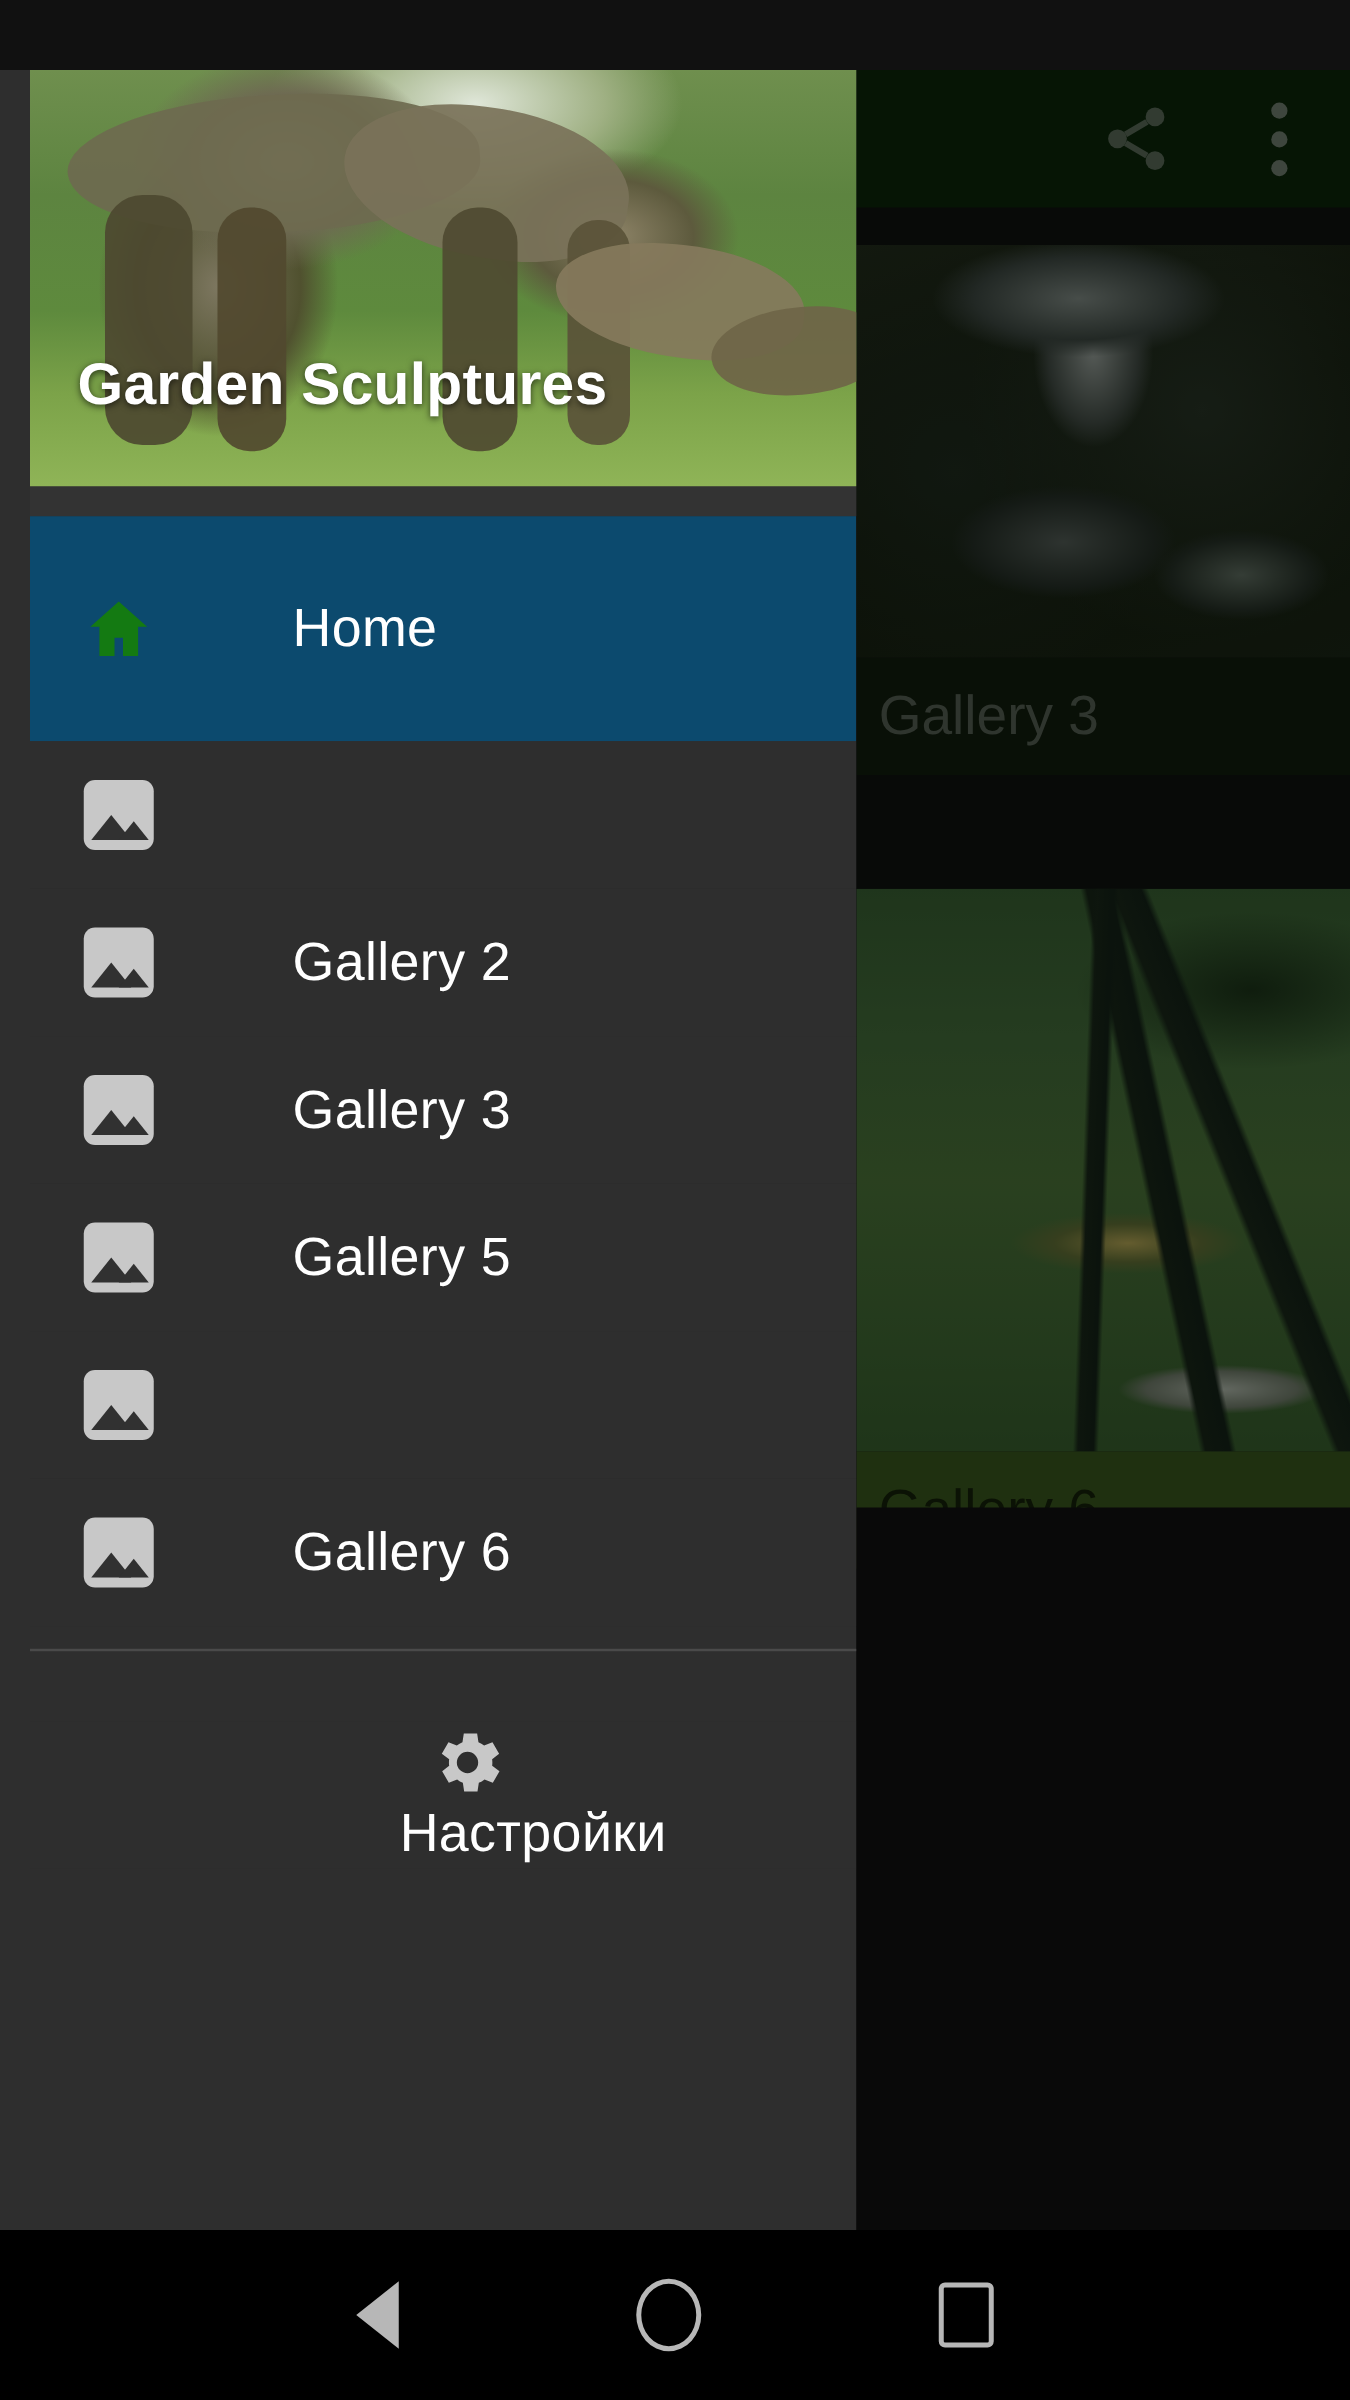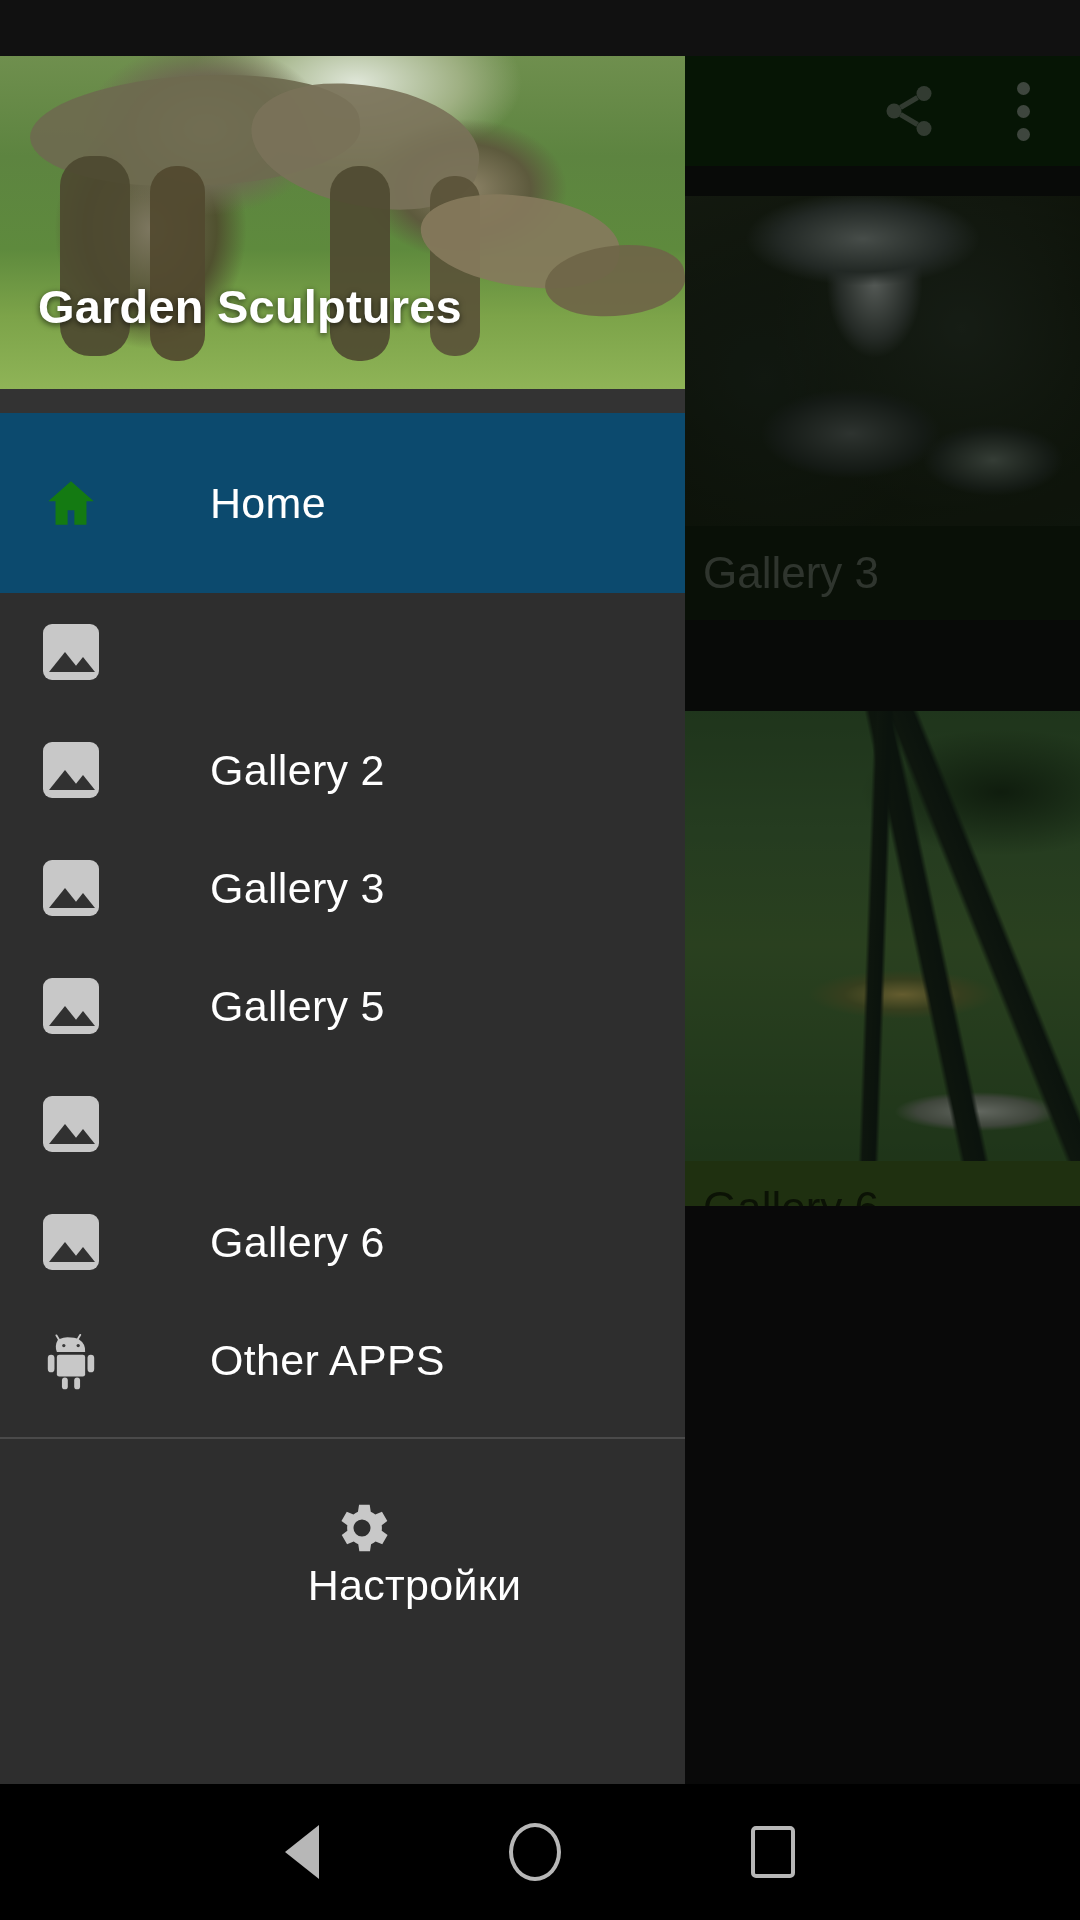--- a/index.html
+++ b/index.html
@@ -98,21 +98,21 @@
   #card-gallery6 .card-label { color:#16240a; }
 
   #content-bottom-filler { position:absolute; left:685px; top:1150px; width:395px; height:660px; background:#131313; }
 
   
   #scrim { position:absolute; left:0; top:56px; width:1080px; height:1808px; background:rgba(0,0,0,.50); z-index:20; }
 
   
   #drawer {
     position:absolute; left:0; top:56px; width:685px; height:1808px;
-    background:#2e2e2e; z-index:30; overflow:hidden;
+    background:#2e2e2e; z-index:30; overflow:hidden;padding-left:24px;
   }
   #drawer-header {
     position:relative; width:685px; height:333px; overflow:hidden;
     background:
       radial-gradient(ellipse 170px 120px at 30% 22%, #9a9278 0%, #6e6a52 45%, transparent 72%),
       radial-gradient(ellipse 120px 150px at 22% 52%, #7d7760 0%, #50512f 55%, transparent 80%),
       radial-gradient(ellipse 130px 90px at 68% 40%, #8e8468 0%, #5d5a3d 50%, transparent 78%),
       radial-gradient(ellipse 230px 120px at 52% 8%, #dfe6d8 0%, #9fb083 45%, transparent 72%),
       linear-gradient(180deg,#6f8f4e 0%, #5d8440 30%, #5e8a3d 58%, #7ca349 78%, #8fb457 100%);
   }
@@ -256,35 +256,20 @@
         </span>
     </div>
 
     <div class="nav-item">
       <span class="nav-icon">
           <span class="img-icon"></span>
         </span>
       <span class="nav-label">Gallery 6</span>
     </div>
 
-    <div class="nav-item">
-      <span class="nav-icon">
-        <svg width="64" height="64" viewBox="0 0 24 24" fill="#c8c8c8">
-          <path d="M7.1 4.4l-.9-1.5a.35.35 0 0 1 .6-.35l.95 1.6A6.6 6.6 0 0 1 12 3.6c.8 0 1.55.13 2.25.38l.95-1.6a.35.35 0 0 1 .6.35l-.9 1.5A5.2 5.2 0 0 1 17.3 9H6.7a5.2 5.2 0 0 1 .4-4.6z"></path>
-          <circle cx="9.3" cy="6.6" r="0.62" fill="#3a3a3a"></circle>
-          <circle cx="14.7" cy="6.6" r="0.62" fill="#3a3a3a"></circle>
-          <rect x="6.7" y="10" width="10.6" height="8.2" rx="0.9"></rect>
-          <rect x="3.3" y="10" width="2.5" height="6.6" rx="1.25"></rect>
-          <rect x="18.2" y="10" width="2.5" height="6.6" rx="1.25"></rect>
-          <rect x="8.6" y="18.6" width="2.2" height="4.4" rx="1.1"></rect>
-          <rect x="13.2" y="18.6" width="2.2" height="4.4" rx="1.1"></rect>
-        </svg>
-      </span>
-      <span class="nav-label">Other APPS</span>
-    </div>
 
     <div class="nav-divider"></div>
 
     <div class="nav-item" id="settings-item">
       <span class="nav-icon">
         <svg width="64" height="64" viewBox="0 0 24 24">
           <path fill="#c8c8c8" d="M19.4 13a7.6 7.6 0 0 0 .06-1 7.6 7.6 0 0 0-.07-1l2.1-1.6-2-3.5-2.5 1a7.3 7.3 0 0 0-1.7-1l-.4-2.6h-4l-.4 2.6c-.6.25-1.17.58-1.7 1l-2.5-1-2 3.5L6.5 11c-.05.33-.07.66-.07 1s.02.67.07 1l-2.1 1.6 2 3.5 2.5-1c.53.42 1.1.75 1.7 1l.4 2.6h4l.4-2.6c.6-.25 1.17-.58 1.7-1l2.5 1 2-3.5zM12 15.2A3.2 3.2 0 1 1 15.2 12 3.2 3.2 0 0 1 12 15.2z"></path>
         </svg>
       </span>
       <span class="nav-label">Настройки</span>

